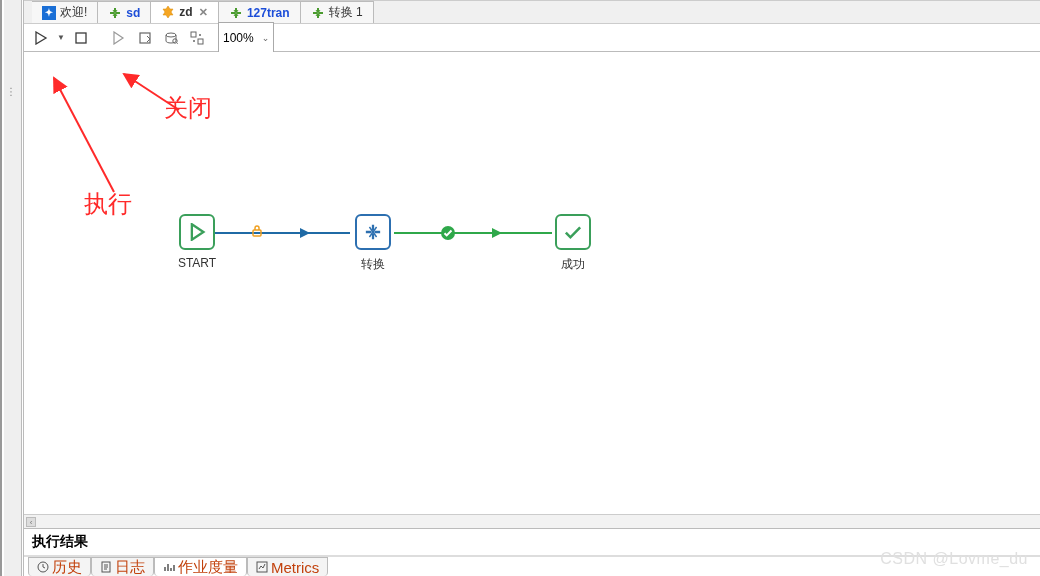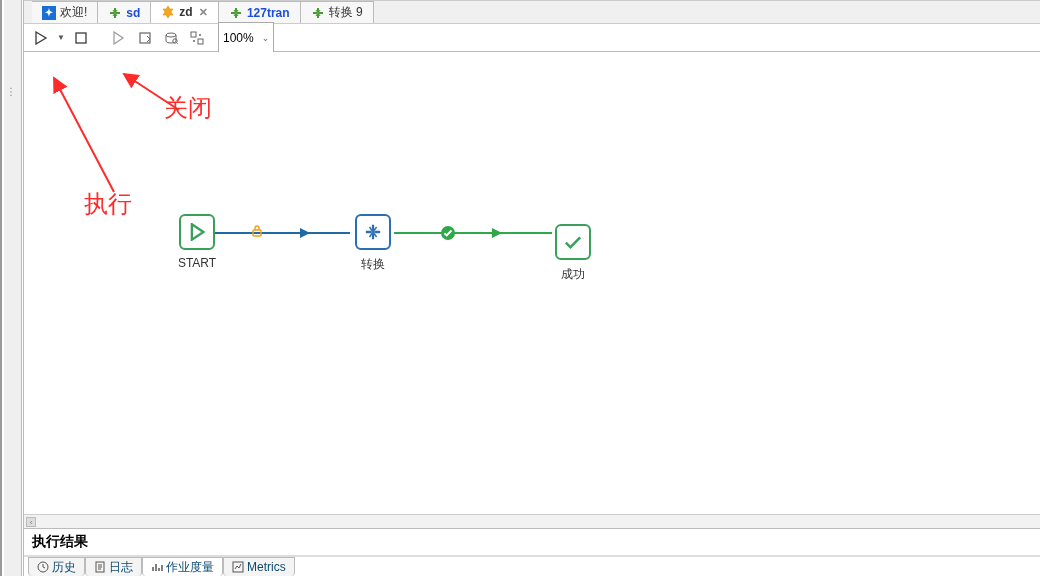--- a/index.html
+++ b/index.html
@@ -195,22 +195,22 @@
     .results-tabs {
       height: 20px;
       display: flex;
       align-items: stretch;
       padding-left: 4px;
       border-top: 1px solid #ddd;
     }
     .rtab {
       display: flex; align-items: center; gap: 3px;
       padding: 0 8px;
-      font-size: 12px;
-      color: #0c4a6e;
+      font-size: 15px;
+      color: #c2410c;
       border: 1px solid #bbb;
       border-bottom: none;
       border-radius: 0 0 4px 4px;
       background: #f4f4f4;
       cursor: pointer;
     }
     .rtab.active { background: #fff; }
     .rtab .ric { width: 12px; height: 12px; display: inline-flex; align-items:center; justify-content:center; color:#555; }
     .watermark {
       position: absolute;
@@ -263,21 +263,21 @@
         </span>
         <b>127tran</b>
       </div>
       <div class="tab">
         <span class="icon-trans">
           <svg viewBox="0 0 14 14">
               <path d="M2 7h4M7 2v4M12 7H8M7 12V8" stroke="#4a9b2e" stroke-width="2" fill="none"></path>
               <path d="M5 4l2 3-2 3M9 10l-2-3 2-3" stroke="#4a9b2e" stroke-width="1" fill="none"></path>
             </svg>
         </span>
-        <span>转换 9</span>
+        <span>转换 1</span>
       </div>
     </div>
 
     <div class="toolbar">
       <span class="tbtn" title="执行">
         <svg viewBox="0 0 14 14">
             <path d="M2 1l10 6-10 6z" fill="none" stroke="#3b3b3b" stroke-width="1.3"></path>
           </svg>
       </span>
       <span class="drop-caret">▼</span>
@@ -371,21 +371,21 @@
       <div class="node trans" style="left:326px;top:162px">
         <div class="box">
           <svg width="20" height="20" viewBox="0 0 14 14">
             <path d="M2 7h4M7 2v4M12 7H8M7 12V8" stroke="#2c6fb0" stroke-width="1.6" fill="none"></path>
             <path d="M4.5 3.5L7 7 4.5 10.5M9.5 10.5L7 7l2.5-3.5" stroke="#2c6fb0" stroke-width="1" fill="none"></path>
           </svg>
         </div>
         <div class="label">转换</div>
       </div>
 
-      <div class="node" style="left:526px;top:172px">
+      <div class="node" style="left:526px;top:162px">
         <div class="box">
           <svg width="20" height="20" viewBox="0 0 14 14">
               <path d="M2 7.5l3.2 3.2L12 3.8" fill="none" stroke="#3a9f5a" stroke-width="1.8"></path>
             </svg>
         </div>
         <div class="label">成功</div>
       </div>
 
       <div class="hscroll">
         <div class="nub">‹</div>
@@ -427,13 +427,14 @@
                 <rect x="1" y="1" width="10" height="10" fill="none" stroke="#555"></rect>
                 <path d="M3 8l2-3 2 2 2-4" stroke="#555" fill="none"></path>
               </svg>
           </span>
           <span>Metrics</span>
         </div>
       </div>
     </div>
   </div>
 
+  <div class="watermark">CSDN @Lovme_du</div>
 </div>
 
 </body></html>

